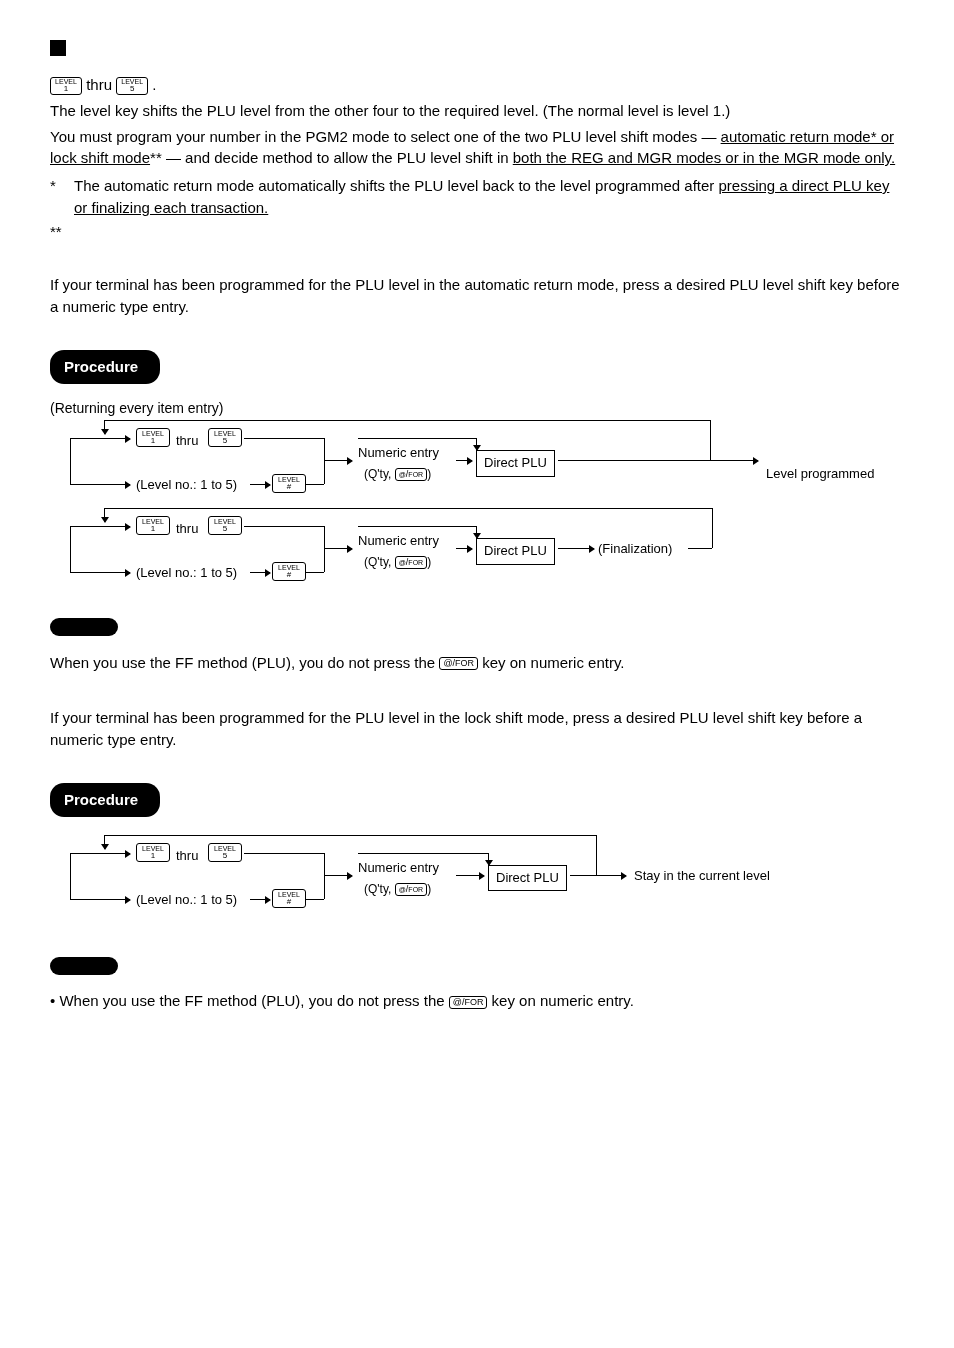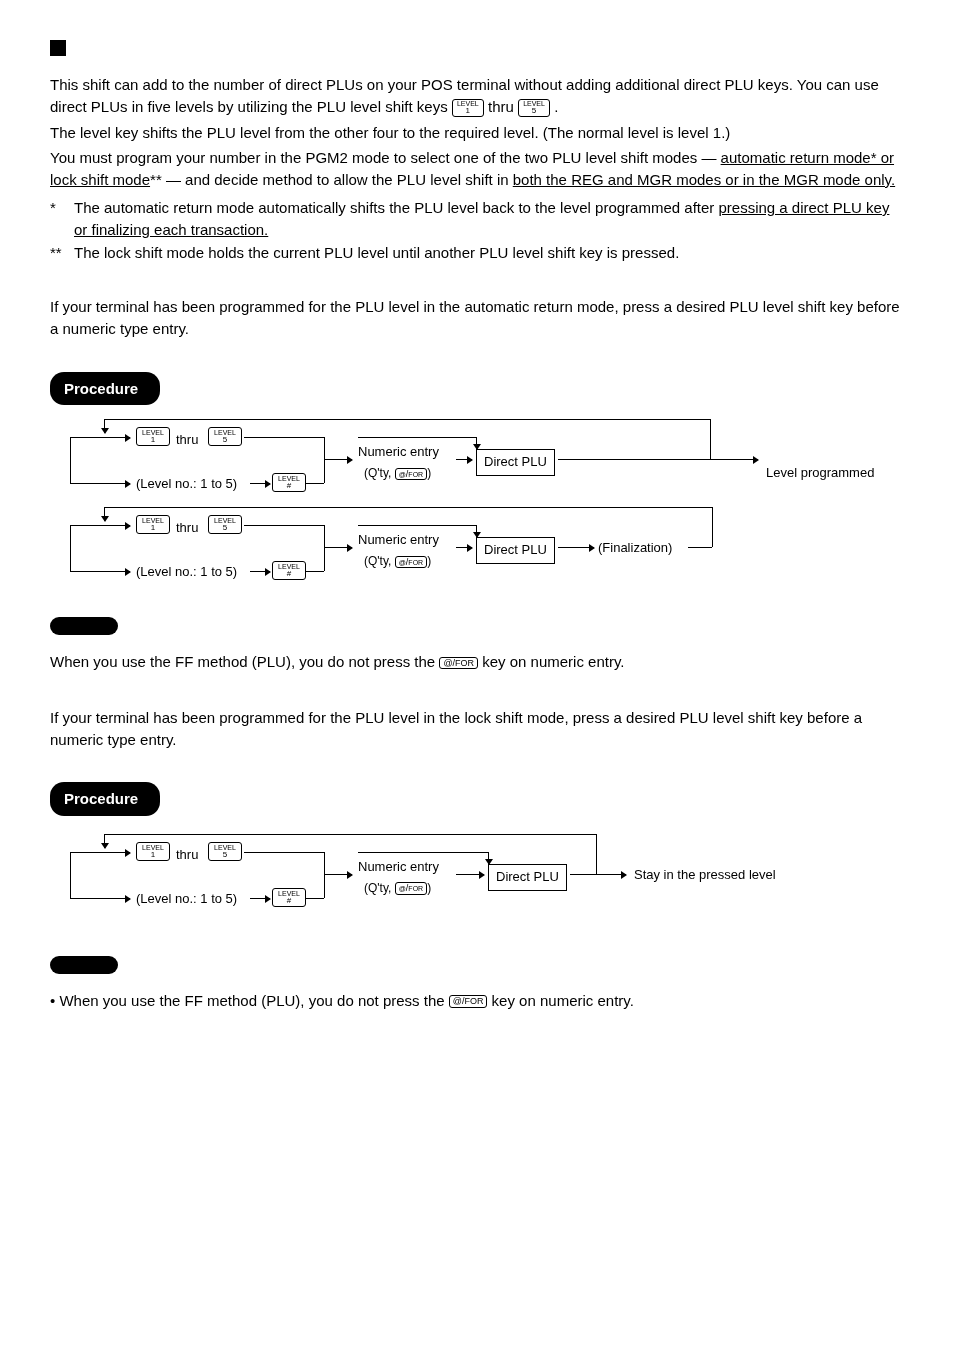--- a/index.html
+++ b/index.html
@@ -153,21 +153,20 @@
   }
 </style>
 </head>
 <body>
 
 
 
 <div class="black-square"></div>
 
 <div class="para">
-  <span>This shift can add to the number of direct PLUs on your POS terminal without adding additional direct PLU keys. You can use direct PLUs in five levels by utilizing the PLU level shift keys </span>
   <span class="key"><span class="top">LEVEL</span><span class="bot">1</span></span>
   <span> thru </span>
   <span class="key"><span class="top">LEVEL</span><span class="bot">5</span></span>
   <span>.</span>
 </div>
 
 <div class="para">The level key shifts the PLU level from the other four to the required level. (The normal level is level 1.)</div>
 
 <div class="para">
   <span>You must program your number in the PGM2 mode to select one of the two PLU level shift modes — </span><span class="underline">automatic return mode* or lock shift mode</span><span>** — and decide method to allow the PLU level shift in </span><span class="underline">both the REG and MGR modes or in the MGR mode only.</span>
@@ -175,31 +174,31 @@
 
 <div class="footnotes">
   <div class="row">
     <div class="marker">*</div>
     <div>
       <span>The automatic return mode automatically shifts the PLU level back to the level programmed after </span><span class="underline">pressing a direct PLU key or finalizing each transaction.</span>
     </div>
   </div>
   <div class="row">
     <div class="marker">**</div>
-    <div>The lock shift mode holds the current PLU level until another PLU level shift key is pressed.</div>
   </div>
 </div>
 
 <div class="gap"></div>
 
 <div class="para">If your terminal has been programmed for the PLU level in the automatic return mode, press a desired PLU level shift key before a numeric type entry.</div>
 
 <div class="procedure-badge">Procedure</div>
 
 <div class="flow-wrap">
+  <div class="flow-caption">(Returning every item entry)</div>
   <div class="flow">
 
     <div class="line-v" style="left:20px; top:18px; height:46px;"></div>
     <div class="line-h arrow-r" style="left:20px; top:18px; width:60px;"></div>
     <div class="line-h arrow-r" style="left:20px; top:64px; width:60px;"></div>
 
     <div class="keybox" style="left:86px; top:8px;">
         <span class="t1">LEVEL</span>
         <span class="t2">1</span>
       </div>
@@ -338,21 +337,21 @@
       <span>(Q'ty, </span><span class="inline-key"><span style="font-size:7px;">@</span>/<span style="font-size:7px;">FOR</span></span><span>)</span>
     </div>
 
     <div class="line-h" style="left:308px; top:18px; width:130px;"></div>
     <div class="line-v arrow-d" style="left:438px; top:18px; height:12px;"></div>
     <div class="line-h arrow-r" style="left:406px; top:40px; width:28px;"></div>
 
     <div class="box" style="left:438px; top:30px;">Direct PLU</div>
 
     <div class="line-h arrow-r" style="left:520px; top:40px; width:56px;"></div>
-    <div class="txt" style="left:584px; top:32px;">Stay in the pressed level</div>
+    <div class="txt" style="left:584px; top:32px;">Stay in the current level</div>
 
     <div class="line-v" style="left:546px; top:0px; height:40px;"></div>
     <div class="line-h" style="left:54px; top:0px; width:492px;"></div>
     <div class="line-v arrow-d" style="left:54px; top:0px; height:14px;"></div>
   </div>
 </div>
 
 <div class="note-badge"></div>
 <div class="para italic">
   <span>• When you use the FF method (PLU),  you do not press the </span><span class="inline-key">@/FOR</span><span> key on numeric entry.</span>

